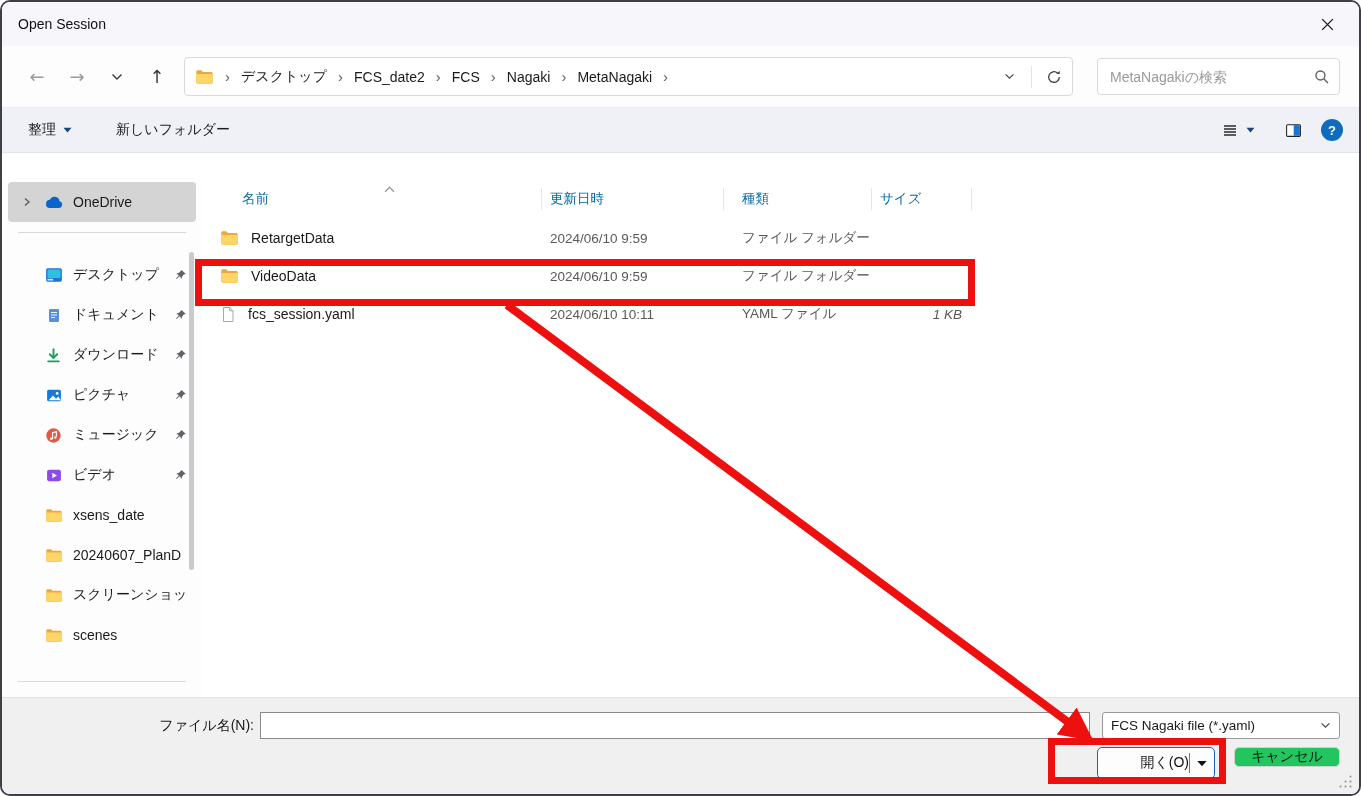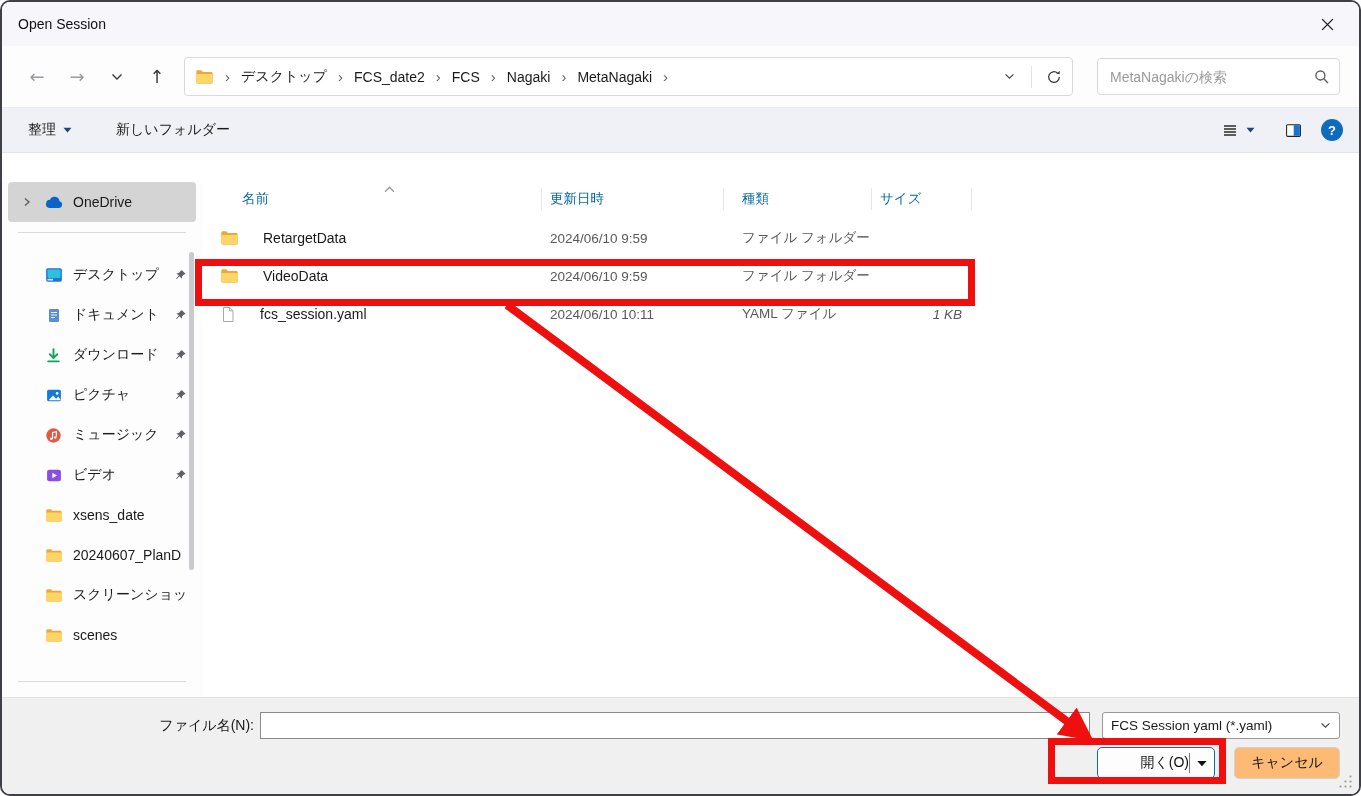--- a/index.html
+++ b/index.html
@@ -52,42 +52,42 @@
   .side-scroll{position:absolute;right:8px;top:70px;width:5px;height:318px;background:#c9c9ce;border-radius:3px;}
   .filelist{flex:1;background:#fff;position:relative;}
   .lheader{display:grid;grid-template-columns:340px 182px 148px 100px;height:33px;align-items:center;
     font-size:13.5px;color:#0369a1;position:relative;}
   .lheader .hcell{height:22px;display:flex;align-items:center;border-right:1px solid #e6e6e6;cursor:pointer;}
   .hc-name{padding-left:40px;position:relative;}
   .hc-date,.hc-size{padding-left:8px;}
   .hc-type{padding-left:18px;}
   .sort-chev{position:absolute;left:182px;top:-7px;}
   .lrow{display:grid;grid-template-columns:340px 182px 148px 100px;height:38px;align-items:center;font-size:13.5px;cursor:pointer;}
-  .cell-name{display:flex;align-items:center;gap:24px;padding-left:18px;color:#191919;font-size:14px;}
+  .cell-name{display:flex;align-items:center;gap:12px;padding-left:18px;color:#191919;font-size:14px;}
   .cell-name svg{flex:none;}
   .cell-date{color:#595959;padding-left:8px;}
   .cell-type{color:#595959;padding-left:18px;}
   .cell-size{color:#595959;text-align:right;padding-right:10px;font-style:italic;}
   
   .footer{position:absolute;left:0;right:0;bottom:0;height:96px;background:#f0f0f0;border-top:1px solid #e2e2e2;}
   .fn-label{position:absolute;left:140px;top:715px;width:112px;text-align:right;font-size:14px;color:#1a1a1a;}
   .fn-input{position:absolute;left:258px;top:710px;width:830px;height:27px;box-sizing:border-box;
     border:1px solid #8a8a8a;background:#fff;font-size:14px;padding:0 8px;outline:none;
     font-family:"Liberation Sans","DejaVu Sans",sans-serif;}
   .ftype{position:absolute;left:1100px;top:710px;width:238px;height:27px;box-sizing:border-box;
     border:1px solid #999;border-radius:3px;background:#fff;display:flex;align-items:center;
     font-size:13.5px;padding:0 8px;cursor:pointer;}
   .ftype span{flex:1;white-space:nowrap;}
   .open-btn{position:absolute;left:1095px;top:745px;width:118px;height:32px;box-sizing:border-box;
     background:#fdfdfd;border:1.6px solid #1466b8;border-radius:5px;display:flex;align-items:center;cursor:pointer;}
   .open-btn .olabel{flex:1;text-align:right;font-size:14px;color:#111;}
   .open-btn .odiv{width:1px;height:20px;background:#7a7a7a;}
   .open-btn .ocaret{width:24px;display:flex;align-items:center;justify-content:center;}
-  .cancel-btn{position:absolute;left:1232px;top:745px;width:106px;height:32px;box-sizing:border-box;
-    background:#fdba74;border:1px solid #d2d2d2;border-radius:5px;display:flex;align-items:center;justify-content:center;
+  .cancel-btn{position:absolute;left:1232px;top:745px;width:106px;height:20px;box-sizing:border-box;
+    background:#22c55e;border:1px solid #d2d2d2;border-radius:5px;display:flex;align-items:center;justify-content:center;
     font-size:14px;color:#111;cursor:pointer;}
   .grip{position:absolute;right:6px;bottom:5px;}
   
   .annot{position:absolute;inset:0;z-index:40;pointer-events:none;}
 </style>
 </head>
 <body>
 
 <div class="dialog">
 
@@ -397,21 +397,21 @@
         <div class="cell-type">YAML ファイル</div>
         <div class="cell-size">1 KB</div>
       </div>
     </section>
   </div>
 
   <div class="footer"></div>
   <span class="fn-label">ファイル名(N):</span>
   <input class="fn-input" type="text" value="" style="">
   <div class="ftype">
-    <span>FCS Session yaml (*.yaml)</span>
+    <span>FCS Nagaki file (*.yaml)</span>
     <svg width="11" height="7" viewBox="0 0 12 8">
         <path d="M1.5 1.5 6 6l4.5-4.5" fill="none" stroke="#444" stroke-width="1.3"></path>
       </svg>
   </div>
   <div class="open-btn">
     <span class="olabel">開く(O)</span>
     <span class="odiv"></span>
     <span class="ocaret">
       <svg width="10" height="7" viewBox="0 0 8 6">
           <path d="M0 .8h8L4 5.4z" fill="#111"></path>

